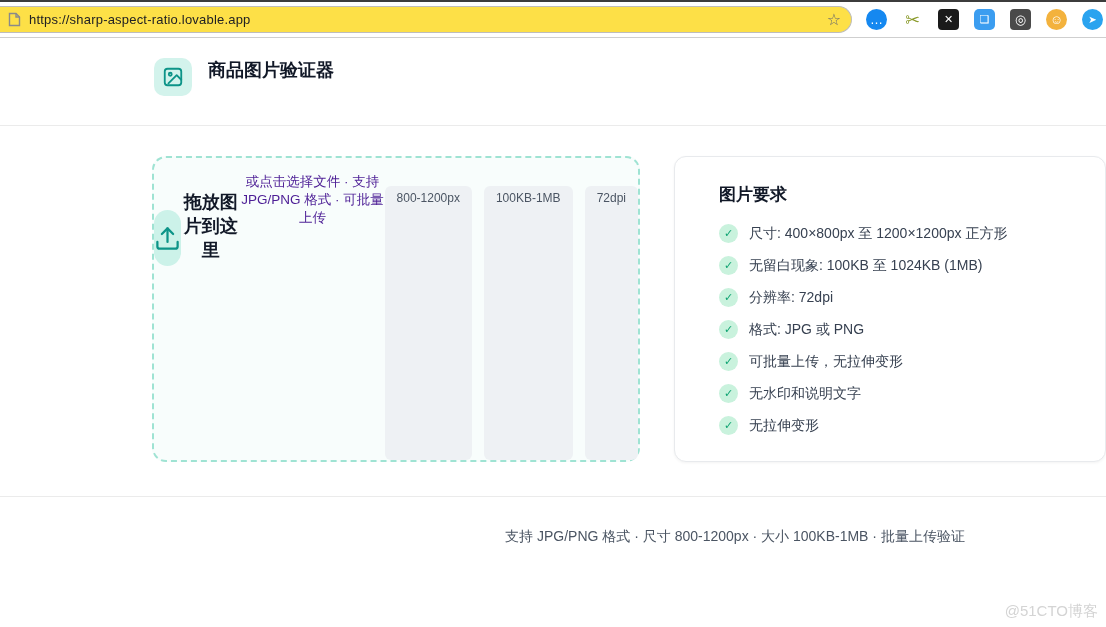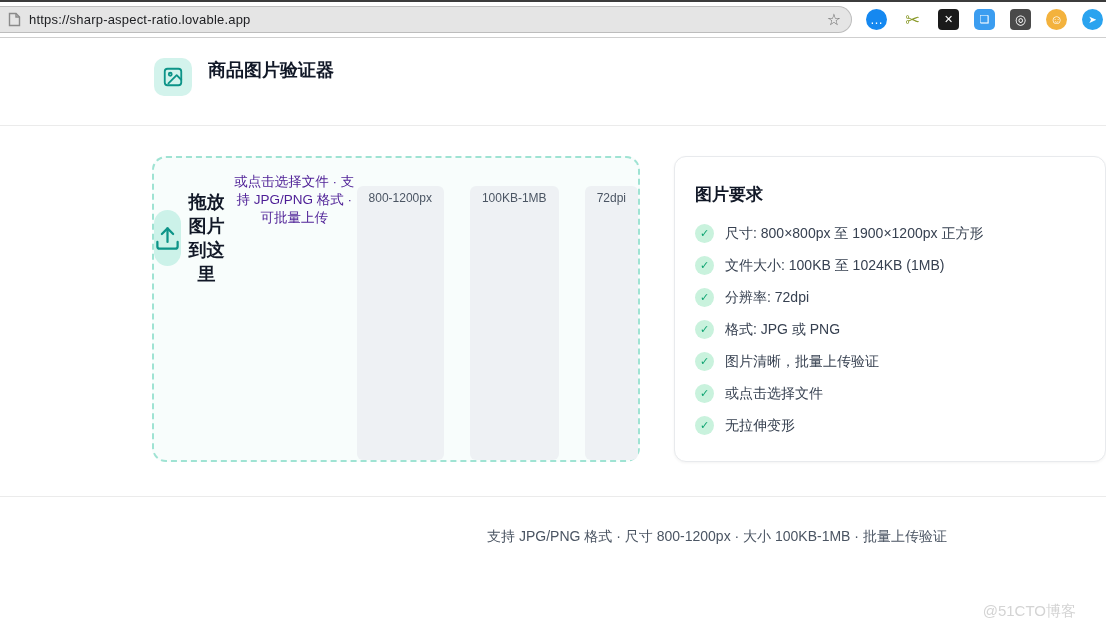--- a/index.html
+++ b/index.html
@@ -13,21 +13,21 @@
   
   .browser {
     height:38px; border-top:2px solid #3c3c3c; border-bottom:1px solid #cfcfcf;
     display:flex; align-items:center; background:#fff; padding-right:4px;
   }
   .url-bar {
     flex:0 0 852px; height:27px; margin-left:0;
     border:1px solid #bdbdbd; border-left:none;
     border-radius:0 14px 14px 0;
     display:flex; align-items:center; gap:8px; padding:0 10px 0 8px;
-    background:#e5e5e5;
+    background:#fde047;
   }
   .page-icon { color:#8a8a8a; display:flex; align-items:center; }
   .url-text { font-size:13px; color:#202124; letter-spacing:.2px; }
   .star { margin-left:auto; color:#6b6b6b; font-size:16px; line-height:1; cursor:pointer; }
   .ext-row { display:flex; align-items:center; gap:15px; margin-left:14px; }
   .ext {
     width:21px; height:21px; display:flex; align-items:center; justify-content:center;
     font-size:11px; line-height:1; color:#fff; flex:0 0 21px; cursor:pointer;
   }
   .ext-1 { background:#1588f0; border-radius:50%; font-size:13px; }
@@ -57,46 +57,46 @@
     background:#f8fdfc; display:flex; 
     text-align:center; cursor:pointer;
   }
   .upload-box {
     margin-top:52px; width:56px; height:56px; border-radius:14px;
     background:#ccf2e9; color:#0d9488;
     display:flex; align-items:center; justify-content:center;
   }
   .dz-title { margin-top:32px; font-size:18px; font-weight:bold; color:#111827; }
   .dz-sub { margin-top:15px; font-size:13.5px; color:#4c1d95; }
-  .badges { margin-top:28px; display:flex; gap:26px; }
+  .badges { margin-top:28px; display:flex; gap:12px; }
   .badge {
     background:#eef1f4; color:#4b5563; font-size:12px;
     padding:5px 12px; border-radius:6px; white-space:nowrap;
   }
 
   .req-card {
     width:432px; height:306px; background:#fff;
     border:1px solid #e8eaed; border-radius:12px;
     box-shadow:0 1px 3px rgba(0,0,0,.05);
-    padding:26px 20px; flex:0 0 432px;
+    padding:26px 44px; flex:0 0 432px;
   }
   .req-title { font-size:17px; font-weight:bold; color:#111827; margin-bottom:18px; }
   .req-item { display:flex; gap:11px; align-items:center; margin-bottom:13px; font-size:14px; color:#374151; }
   .check {
     width:19px; height:19px; border-radius:50%; background:#c9f2dd; color:#0ea371;
     font-size:11px; display:flex; align-items:center; justify-content:center; flex:0 0 19px;
   }
 
   
-  .footer { margin-top:34px; border-top:1px solid #ebebeb; padding-top:31px; }
+  .footer { margin-top:34px; border-top:1px solid #ebebeb; padding-top:31px;padding-left:18px; }
   .footer-text {
     width:1106px; text-align:center; font-size:14px; color:#4b5563;
     position:relative; left:164px;
   }
-  .watermark { position:absolute; right:30px; bottom:6px; color:#d4d4d4; font-size:15px; }
+  .watermark { position:absolute; right:8px; bottom:6px; color:#d4d4d4; font-size:15px; }
 </style>
 </head>
 <body>
 
 <div class="browser">
   <div class="url-bar">
     <span class="page-icon">
       <svg width="13" height="15" viewBox="0 0 13 15" fill="none" stroke="currentColor" stroke-width="1.4">
         <path d="M1.5 1.5h6.5l3.5 3.5v8.5h-10z"></path>
           <path d="M8 1.5v3.5h3.5"></path>
@@ -145,41 +145,41 @@
       <span class="badge">800-1200px</span>
       <span class="badge">100KB-1MB</span>
       <span class="badge">72dpi</span>
     </div>
   </div>
 
   <aside class="req-card">
     <div class="req-title">图片要求</div>
     <div class="req-item">
       <span class="check">✓</span>
-      <span>尺寸: 800×800px 至 1900×1200px 正方形</span>
+      <span>尺寸: 400×800px 至 1200×1200px 正方形</span>
     </div>
     <div class="req-item">
       <span class="check">✓</span>
-      <span>文件大小: 100KB 至 1024KB (1MB)</span>
+      <span>无留白现象: 100KB 至 1024KB (1MB)</span>
     </div>
     <div class="req-item">
       <span class="check">✓</span>
       <span>分辨率: 72dpi</span>
     </div>
     <div class="req-item">
       <span class="check">✓</span>
       <span>格式: JPG 或 PNG</span>
     </div>
     <div class="req-item">
       <span class="check">✓</span>
-      <span>图片清晰，批量上传验证</span>
+      <span>可批量上传，无拉伸变形</span>
     </div>
     <div class="req-item">
       <span class="check">✓</span>
-      <span>或点击选择文件</span>
+      <span>无水印和说明文字</span>
     </div>
     <div class="req-item">
       <span class="check">✓</span>
       <span>无拉伸变形</span>
     </div>
   </aside>
 
 </main>
 
 <footer class="footer">

